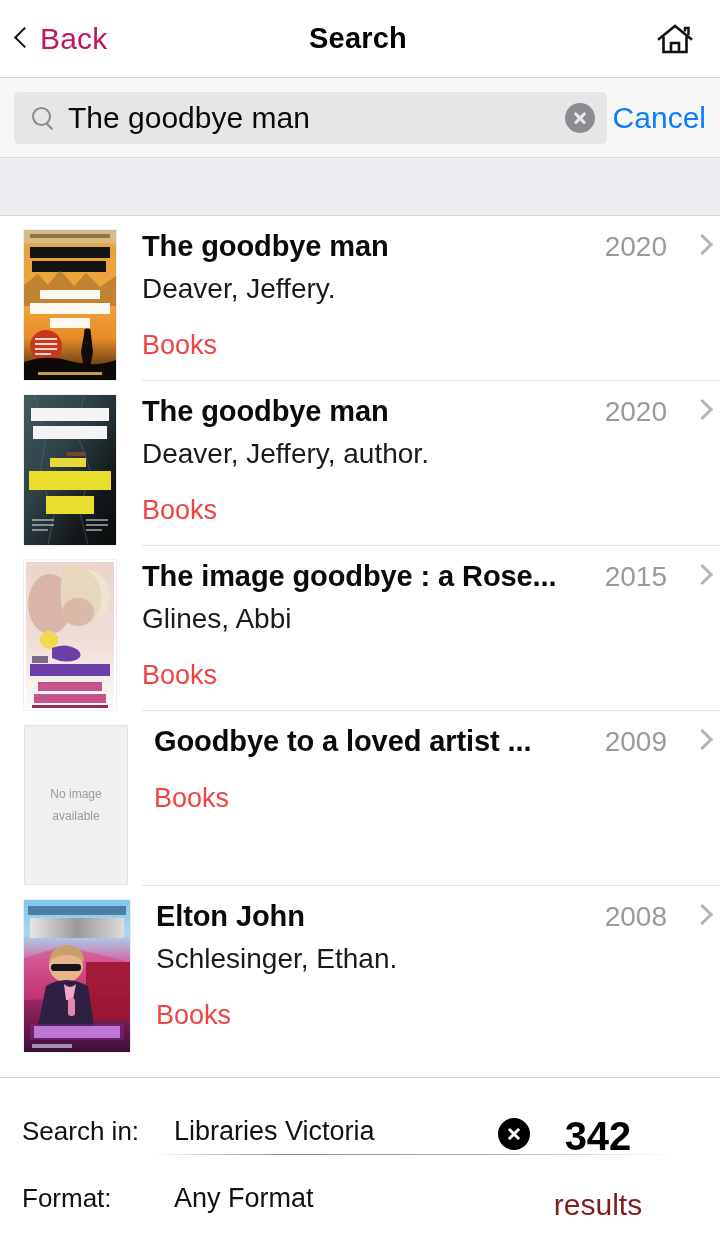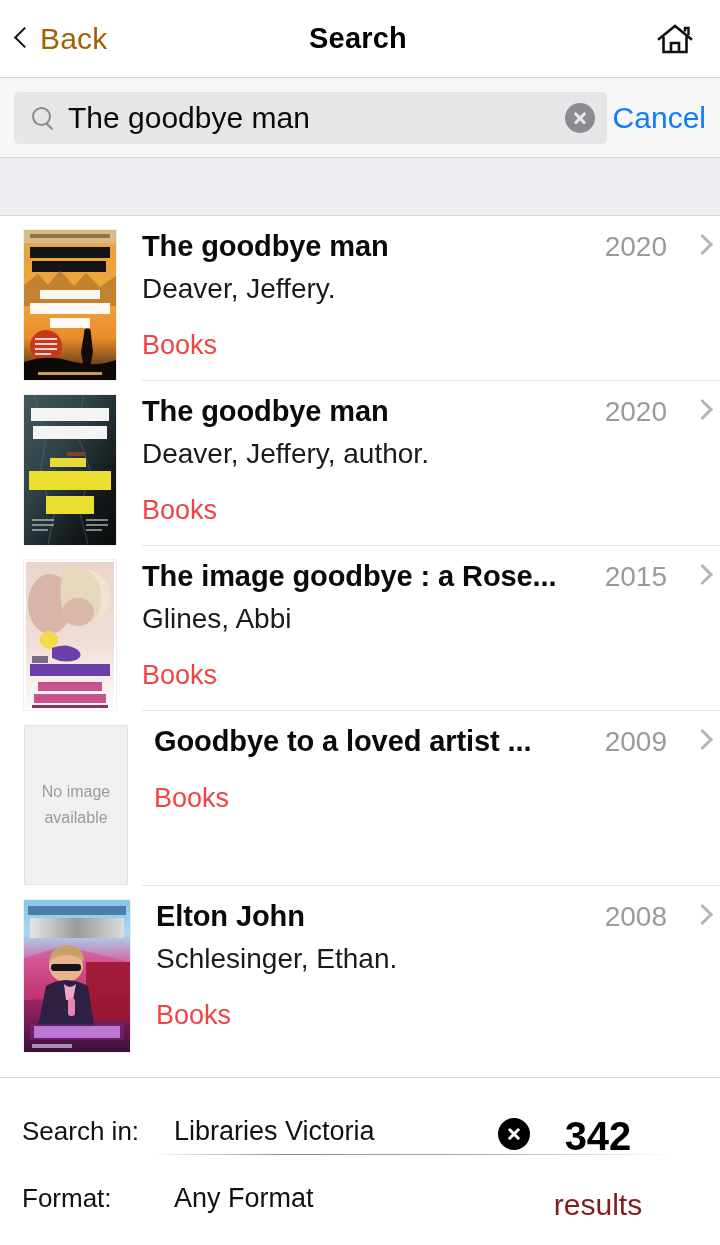--- a/index.html
+++ b/index.html
@@ -24,21 +24,21 @@
     display: flex; align-items: center; gap: 10px;
     padding-left: 14px; cursor: pointer;
   }
   .chev-left { width: 16px; height: 28px; position: relative; flex: 0 0 16px; }
   .chev-left::before {
     content: ""; position: absolute; left: 3px; top: 5px;
     width: 13px; height: 13px;
     border-left: 2.6px solid #111; border-bottom: 2.6px solid #111;
     transform: rotate(45deg);
   }
-  .nav-back-label { font-size: 30px; color: #a16207; letter-spacing: .2px; }
+  .nav-back-label { font-size: 30px; color: #be185d; letter-spacing: .2px; }
   .nav-title {
     position: absolute; left: 0; right: 4px; text-align: center;
     font-size: 29px; font-weight: bold; color: #000; letter-spacing: .2px;
     pointer-events: none;
   }
   .nav-home { margin-left: auto; padding-right: 26px; display: flex; align-items: center; cursor: pointer; }
   .home-ico { width: 38px; height: 34px; display: block; }
 
   
   .searchbar {
@@ -107,21 +107,21 @@
     box-shadow: 0 0 0 1px rgba(0,0,0,.06);
   }
   .cover.tall { height: 152px; }
   .cover svg { display: block; width: 100%; height: 100%; }
   .cover-none {
     width: 104px; height: 160px;
     background: #f0f0f0; border: 1px solid #e2e2e2;
     display: flex; flex-direction: column; align-items: center; justify-content: center;
     gap: 10px;
   }
-  .cover-none span { font-size: 16px; color: #9b9b9b; line-height: 1; }
+  .cover-none span { font-size: 12px; color: #9b9b9b; line-height: 1; }
 
   .row-body {
     flex: 1 1 auto; min-width: 0;
     margin-left: 26px; padding-right: 10px;
     position: relative;
     padding-bottom: 18px;
   }
   .row-topline { display: flex; align-items: baseline; gap: 14px; }
   .r-title {
     font-size: 29px; font-weight: bold; color: #0a0a0a;

